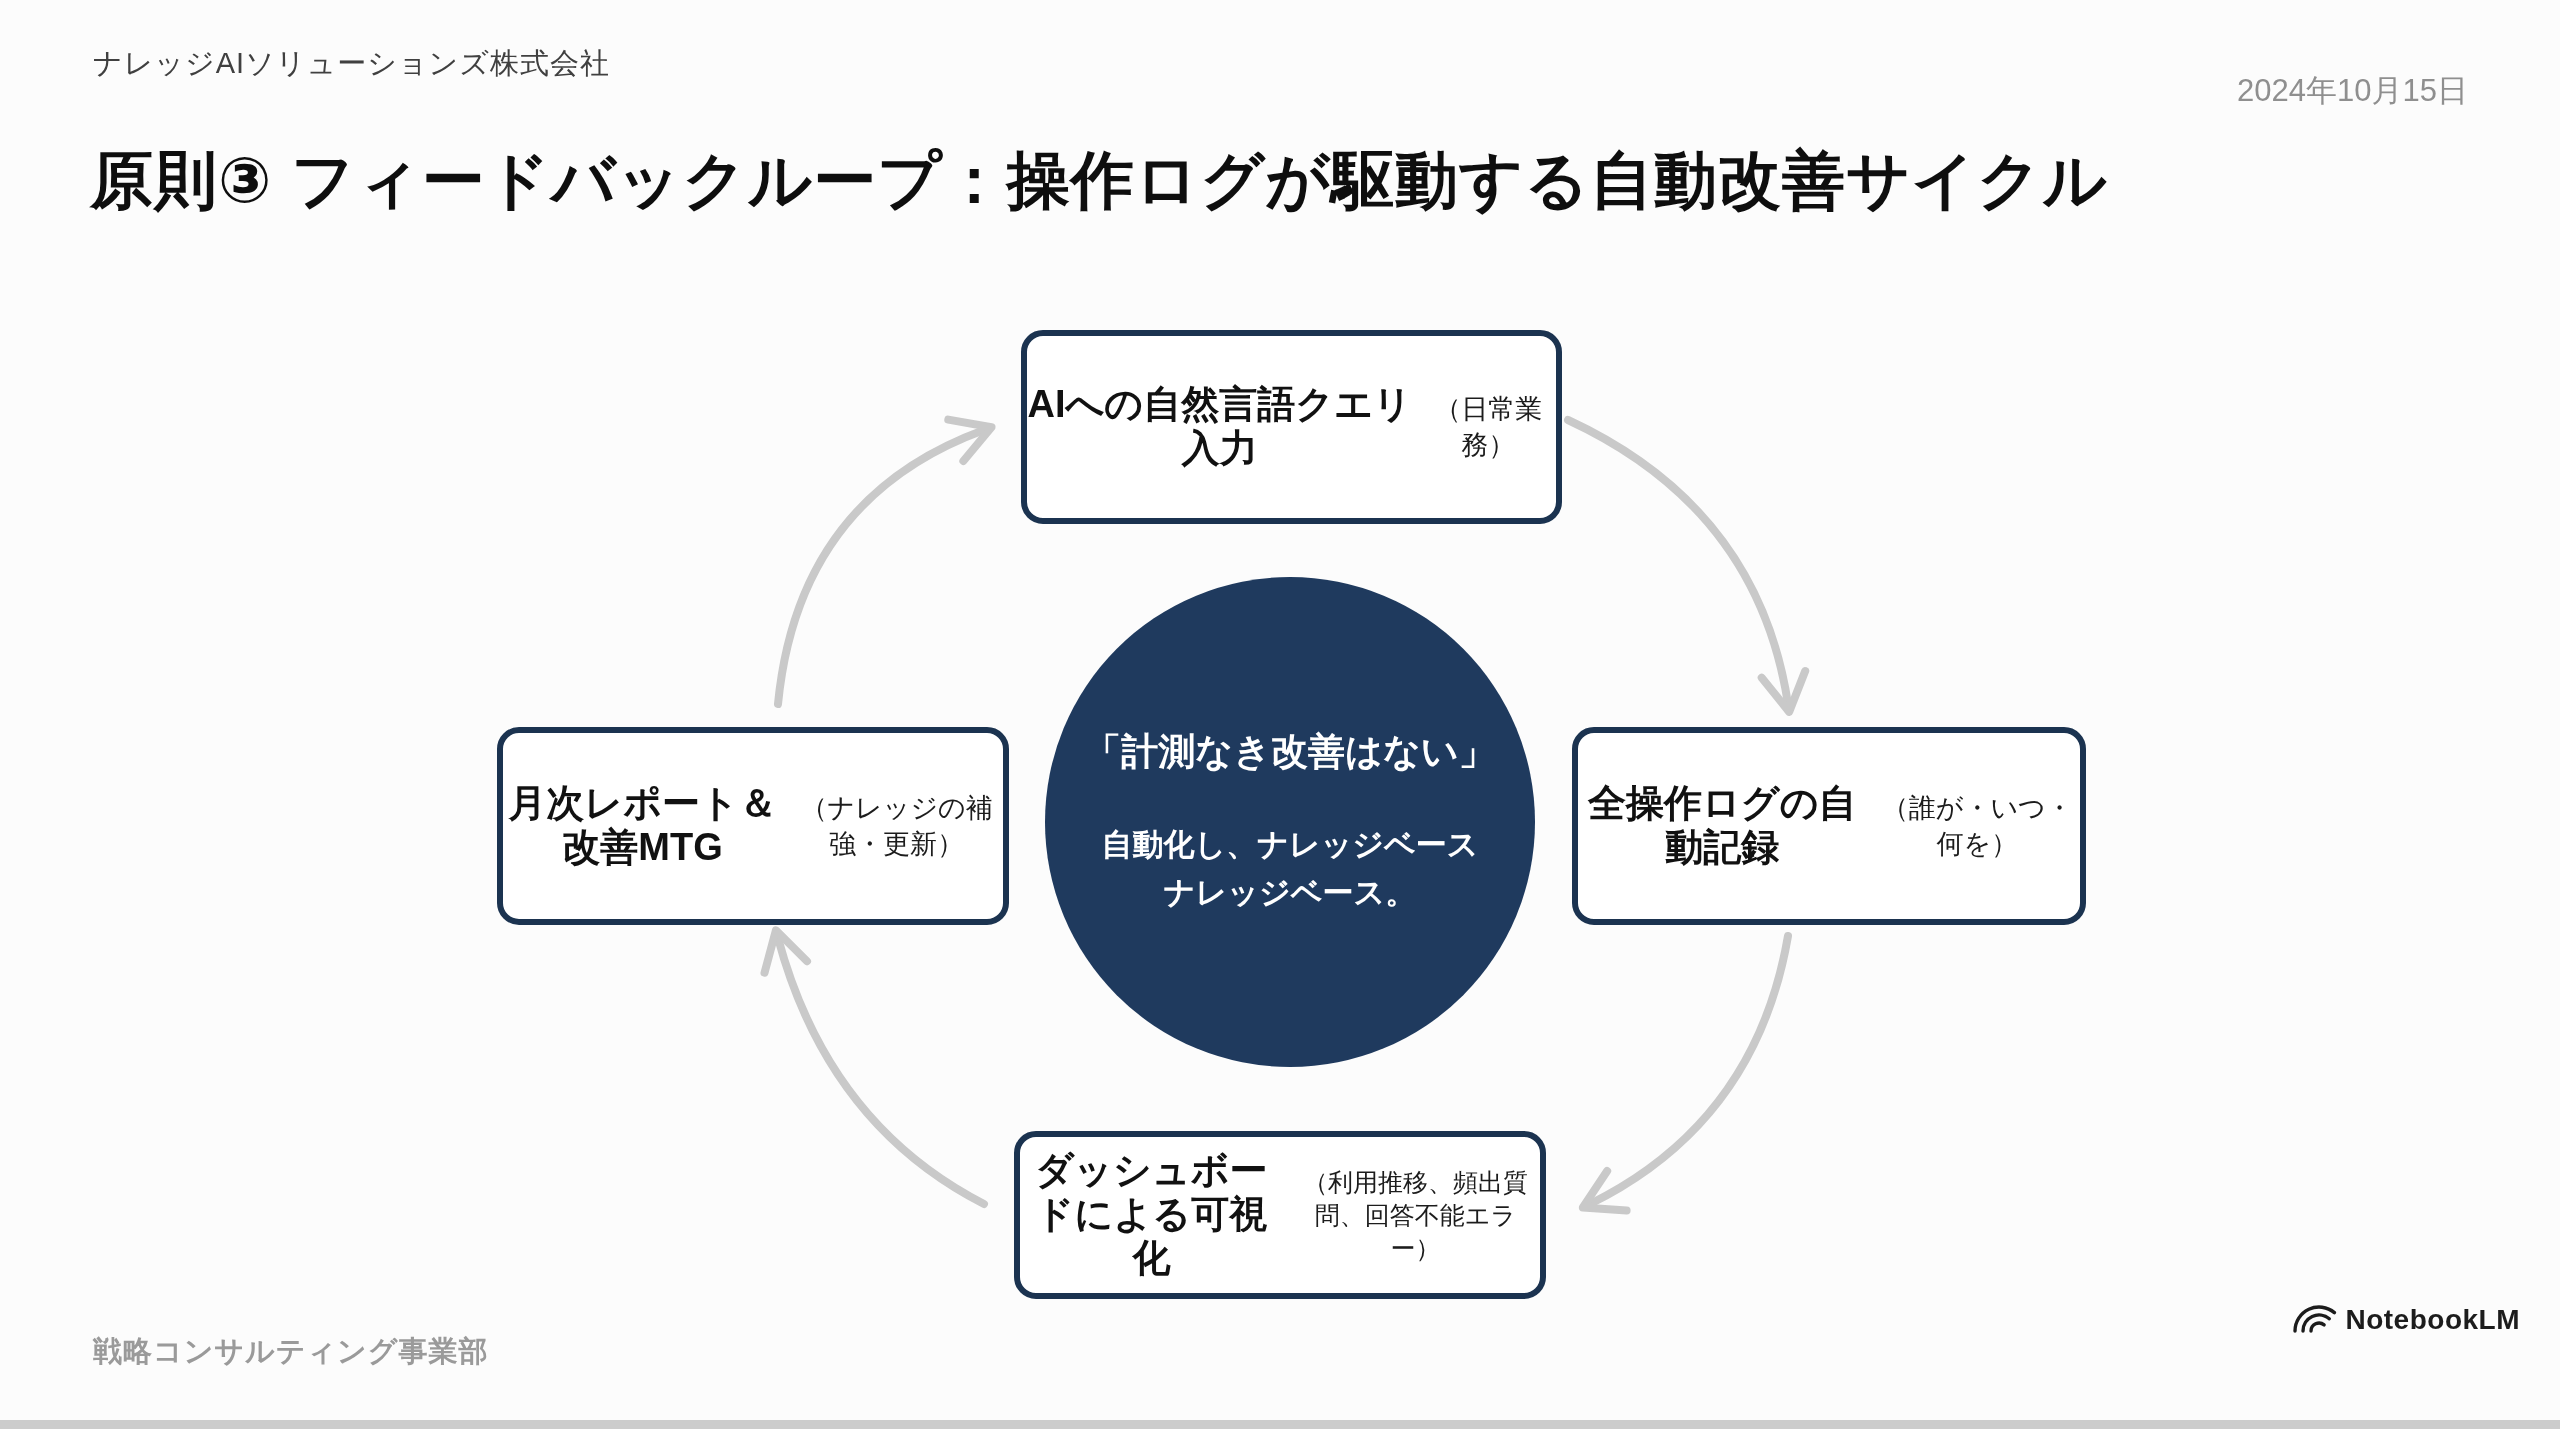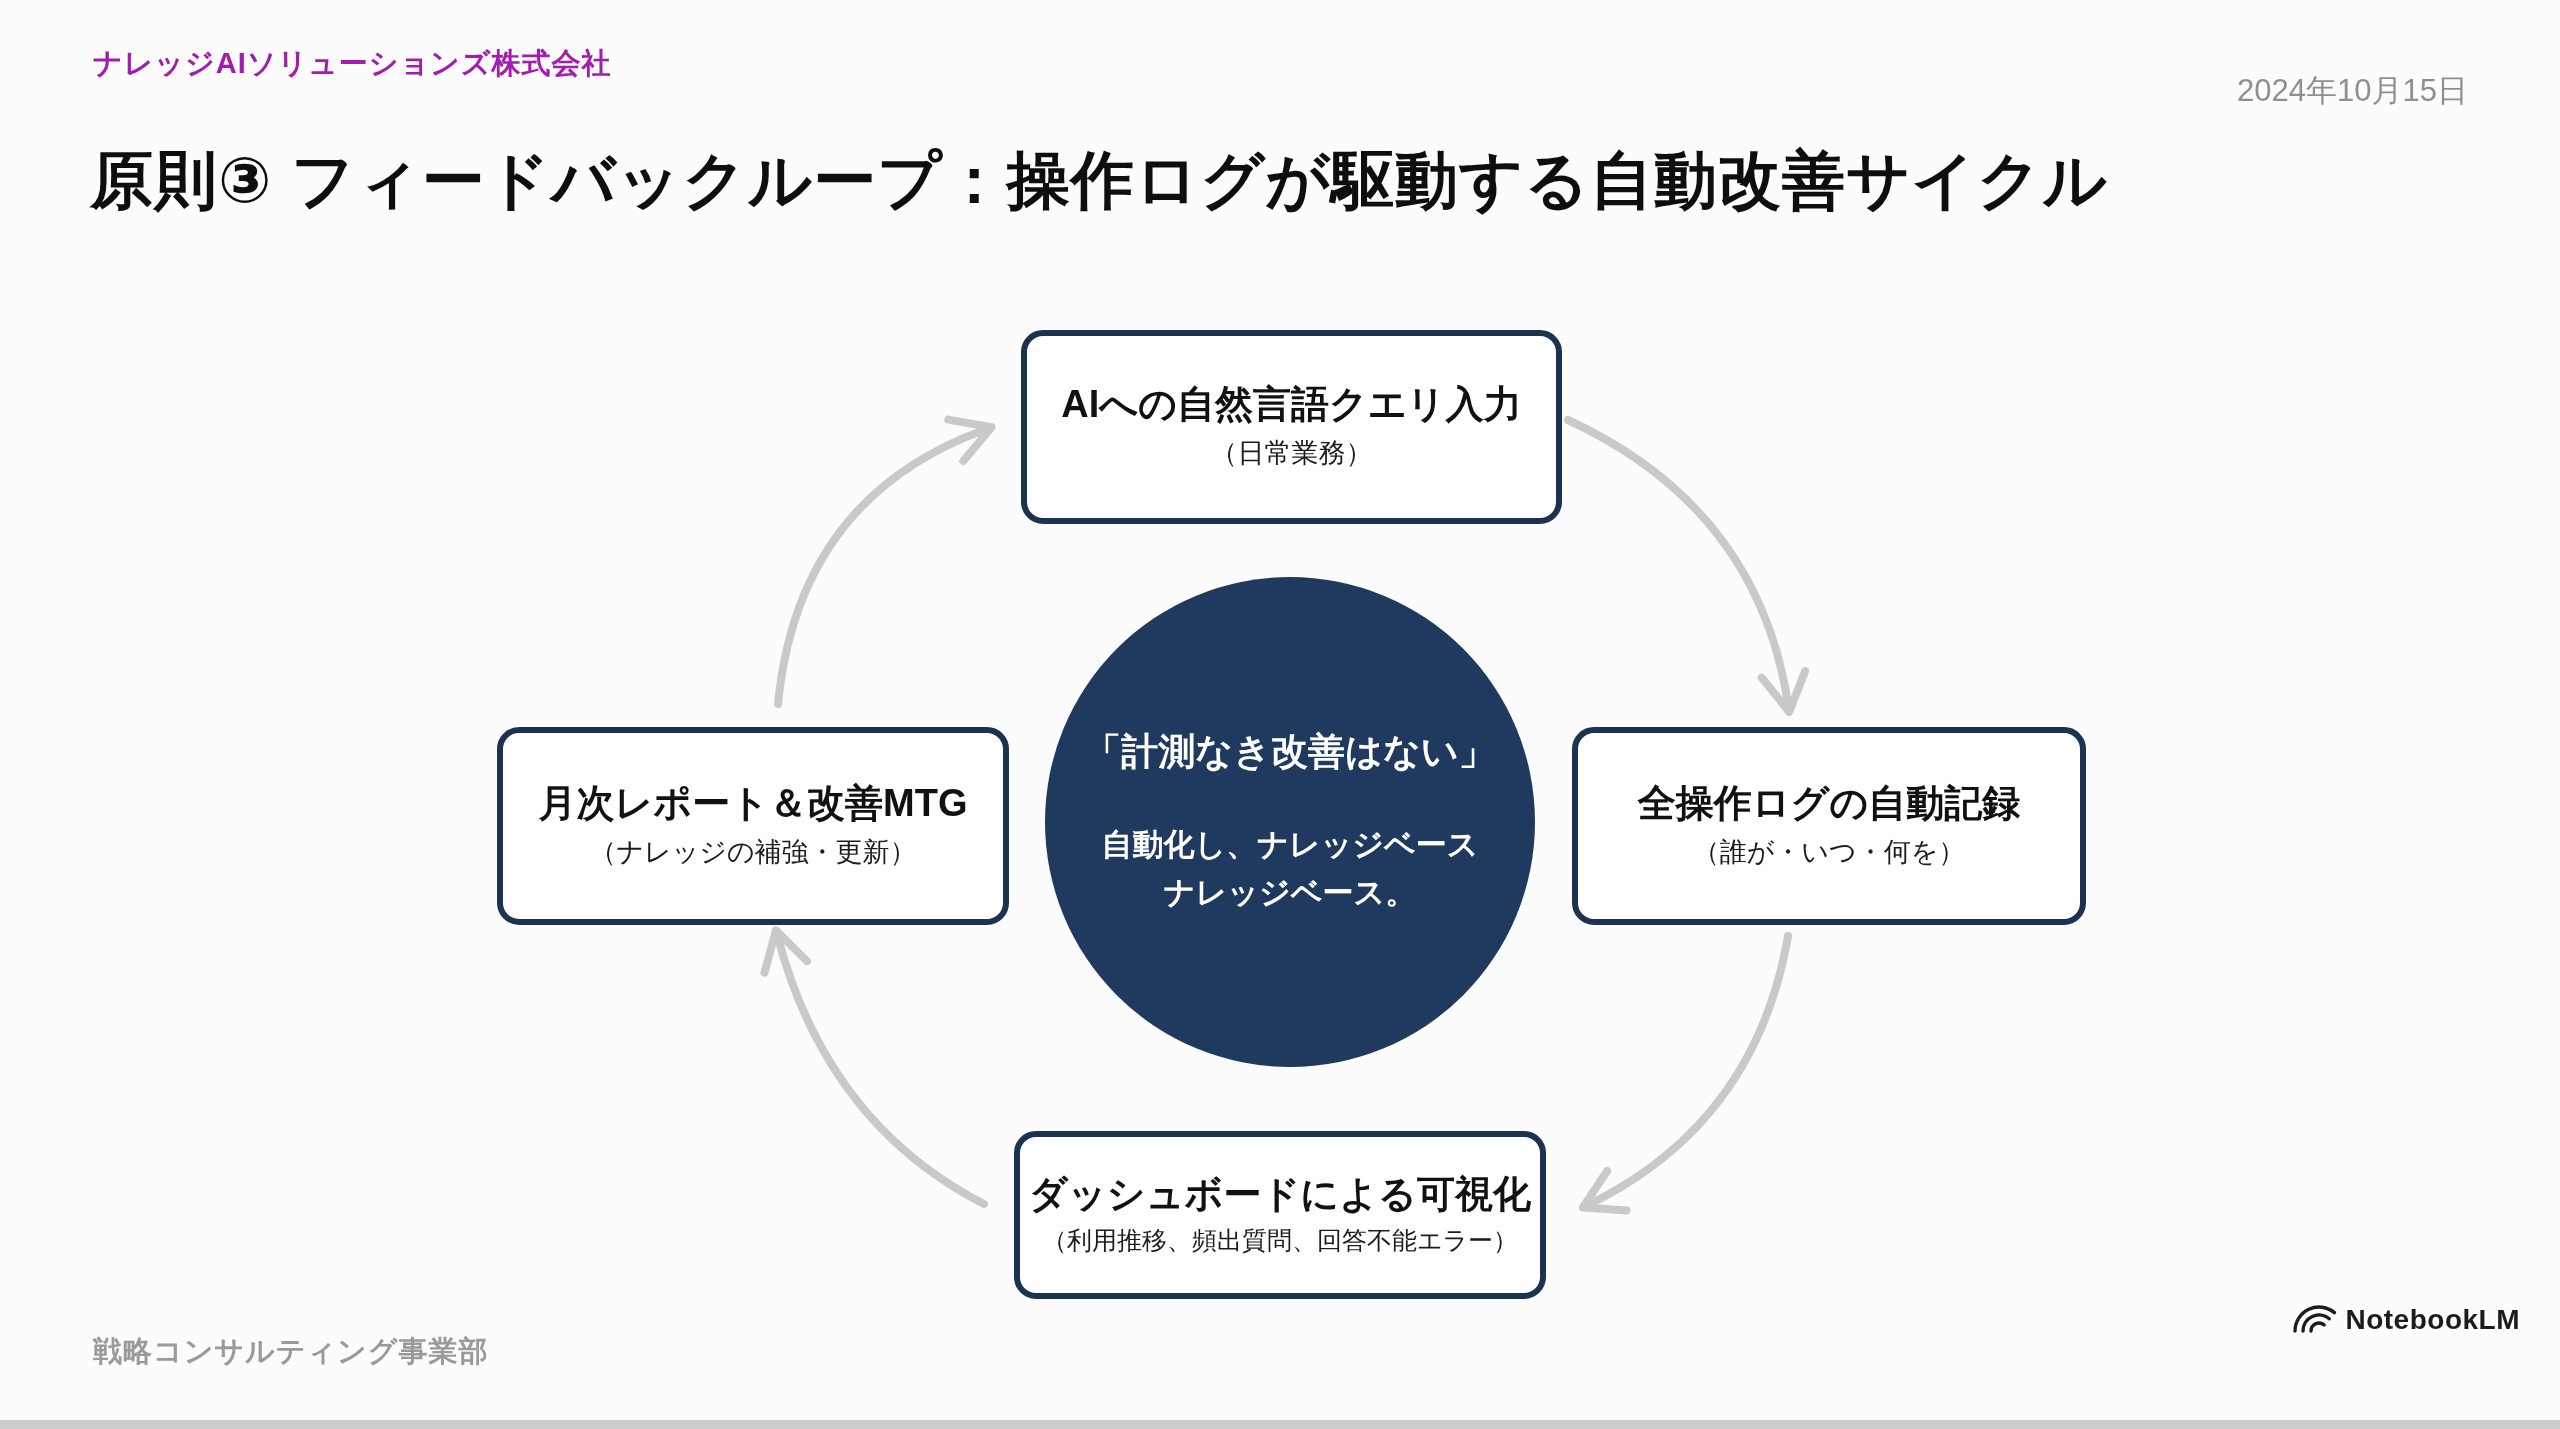--- a/index.html
+++ b/index.html
@@ -4,31 +4,31 @@
 <style>
   html,body { margin:0; padding:0; }
   body {
     width:2560px; height:1429px; position:relative; overflow:hidden;
     background:#fcfcfc;
     font-family:"Liberation Sans","DejaVu Sans",sans-serif;
   }
   .abs { position:absolute; }
 
   
-  .company { left:93px; top:44px; font-size:29px; font-weight:700; color:#a21caf; letter-spacing:1px; }
+  .company { left:93px; top:44px; font-size:29px; font-weight:400; color:#404040; letter-spacing:1px; }
   .date    { right:92px; top:42px; font-size:31px; font-weight:400; color:#8f8f8f;margin-top:28px; }
 
   
   .title   { left:90px; top:138px; font-size:63px; font-weight:800; color:#0e0e0e; letter-spacing:1px; white-space:nowrap; }
 
   
   .cycle-box {
     position:absolute; background:#ffffff;
     border:6px solid #1b3350; border-radius:22px;
-    display:flex; flex-direction:column; align-items:center; justify-content:center;
+    display:flex; align-items:center; justify-content:center;
     gap:8px; text-align:center; box-sizing:border-box;
   }
   .box-top    { left:1021px; top:330px;  width:541px; height:194px; }
   .box-right  { left:1572px; top:727px;  width:514px; height:198px; }
   .box-bottom { left:1014px; top:1131px; width:532px; height:168px; }
   .box-left   { left:497px;  top:727px;  width:512px; height:198px; }
   .box-title  { font-size:38px; font-weight:800; color:#111; line-height:1.15; }
   .box-sub    { font-size:27px; font-weight:400; color:#1c1c1c; }
   .box-bottom .box-sub { font-size:25px; }
 

